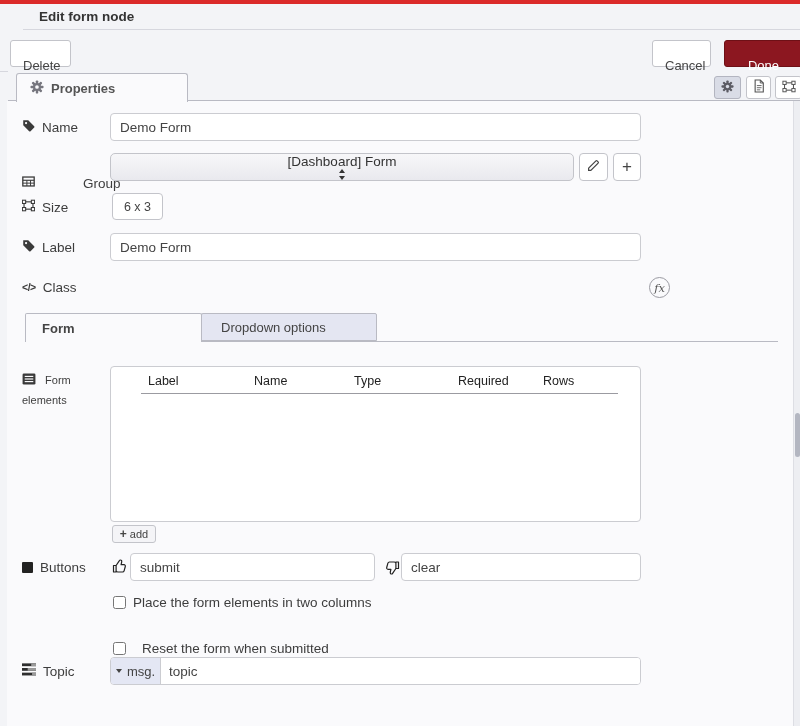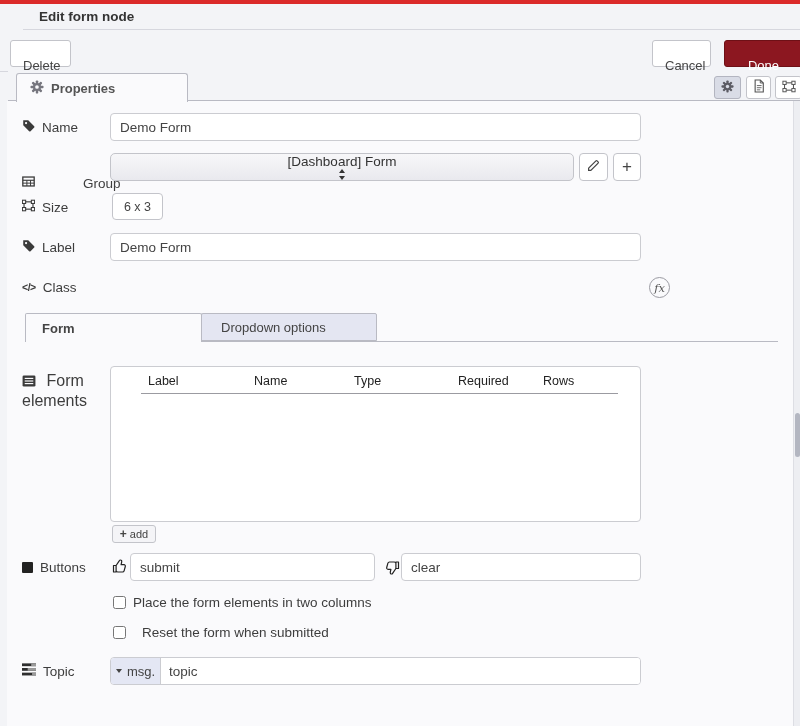--- a/index.html
+++ b/index.html
@@ -52,21 +52,21 @@
   .content{
     position:absolute;left:7px;top:101px;width:786px;height:625px;
     background:#fafafc;
   }
   .lbl{
     position:absolute;left:15px;height:28px;display:flex;align-items:center;gap:7px;
     font-size:13.5px;color:#3d3d3d;
   }
   .lbl-wrap{
     position:absolute;left:15px;width:78px;
-    font-size:16px;color:#3d3d3d;line-height:19px;
+    font-size:11px;color:#3d3d3d;line-height:19px;
   }
   .lbl-wrap .ic{vertical-align:-1px;margin-right:6px;}
   .txt{
     position:absolute;height:28px;box-sizing:border-box;
     background:#fff;border:1px solid #cbccd1;border-radius:4px;
     font-size:13.5px;color:#444;padding:0 9px;font-family:inherit;outline:none;
   }
   .txt::placeholder{color:#b3b3b8;}
   .select{
     position:absolute;height:28px;box-sizing:border-box;
@@ -328,21 +328,21 @@
           <path d="M4.1 13.2c.5.5 1 .8 1.8.8h4.6c.8 0 1.4-.5 1.6-1.2l1.2-4.3c.25-.9-.4-1.8-1.3-1.8H9.1l.6-2.9C9.9 2.7 9.2 2 8.4 2c-.4 0-.8.2-1 .6L4.1 7.5"></path>
         </g>
       </svg>
   </span>
   <input class="txt" style="left: 394px; top: 452px; width: 240px;" value="clear">
 
   <div class="chk-row" style="top:494px;">
     <input type="checkbox" style="">
     <span>Place the form elements in two columns</span>
   </div>
-  <div class="chk-row" style="top:524px;gap:16px;">
+  <div class="chk-row" style="top:540px;gap:16px;">
     <input type="checkbox" style="">
     <span>Reset the form when submitted</span>
   </div>
 
   <div class="lbl" style="top:556px;">
     <span>
       <svg width="14" height="13" viewBox="0 0 16 14">
           <g fill="#2e2e2e">
             <rect x="0" y="0" width="16" height="3.2"></rect>
             <rect x="0" y="5.3" width="16" height="3.2"></rect>

